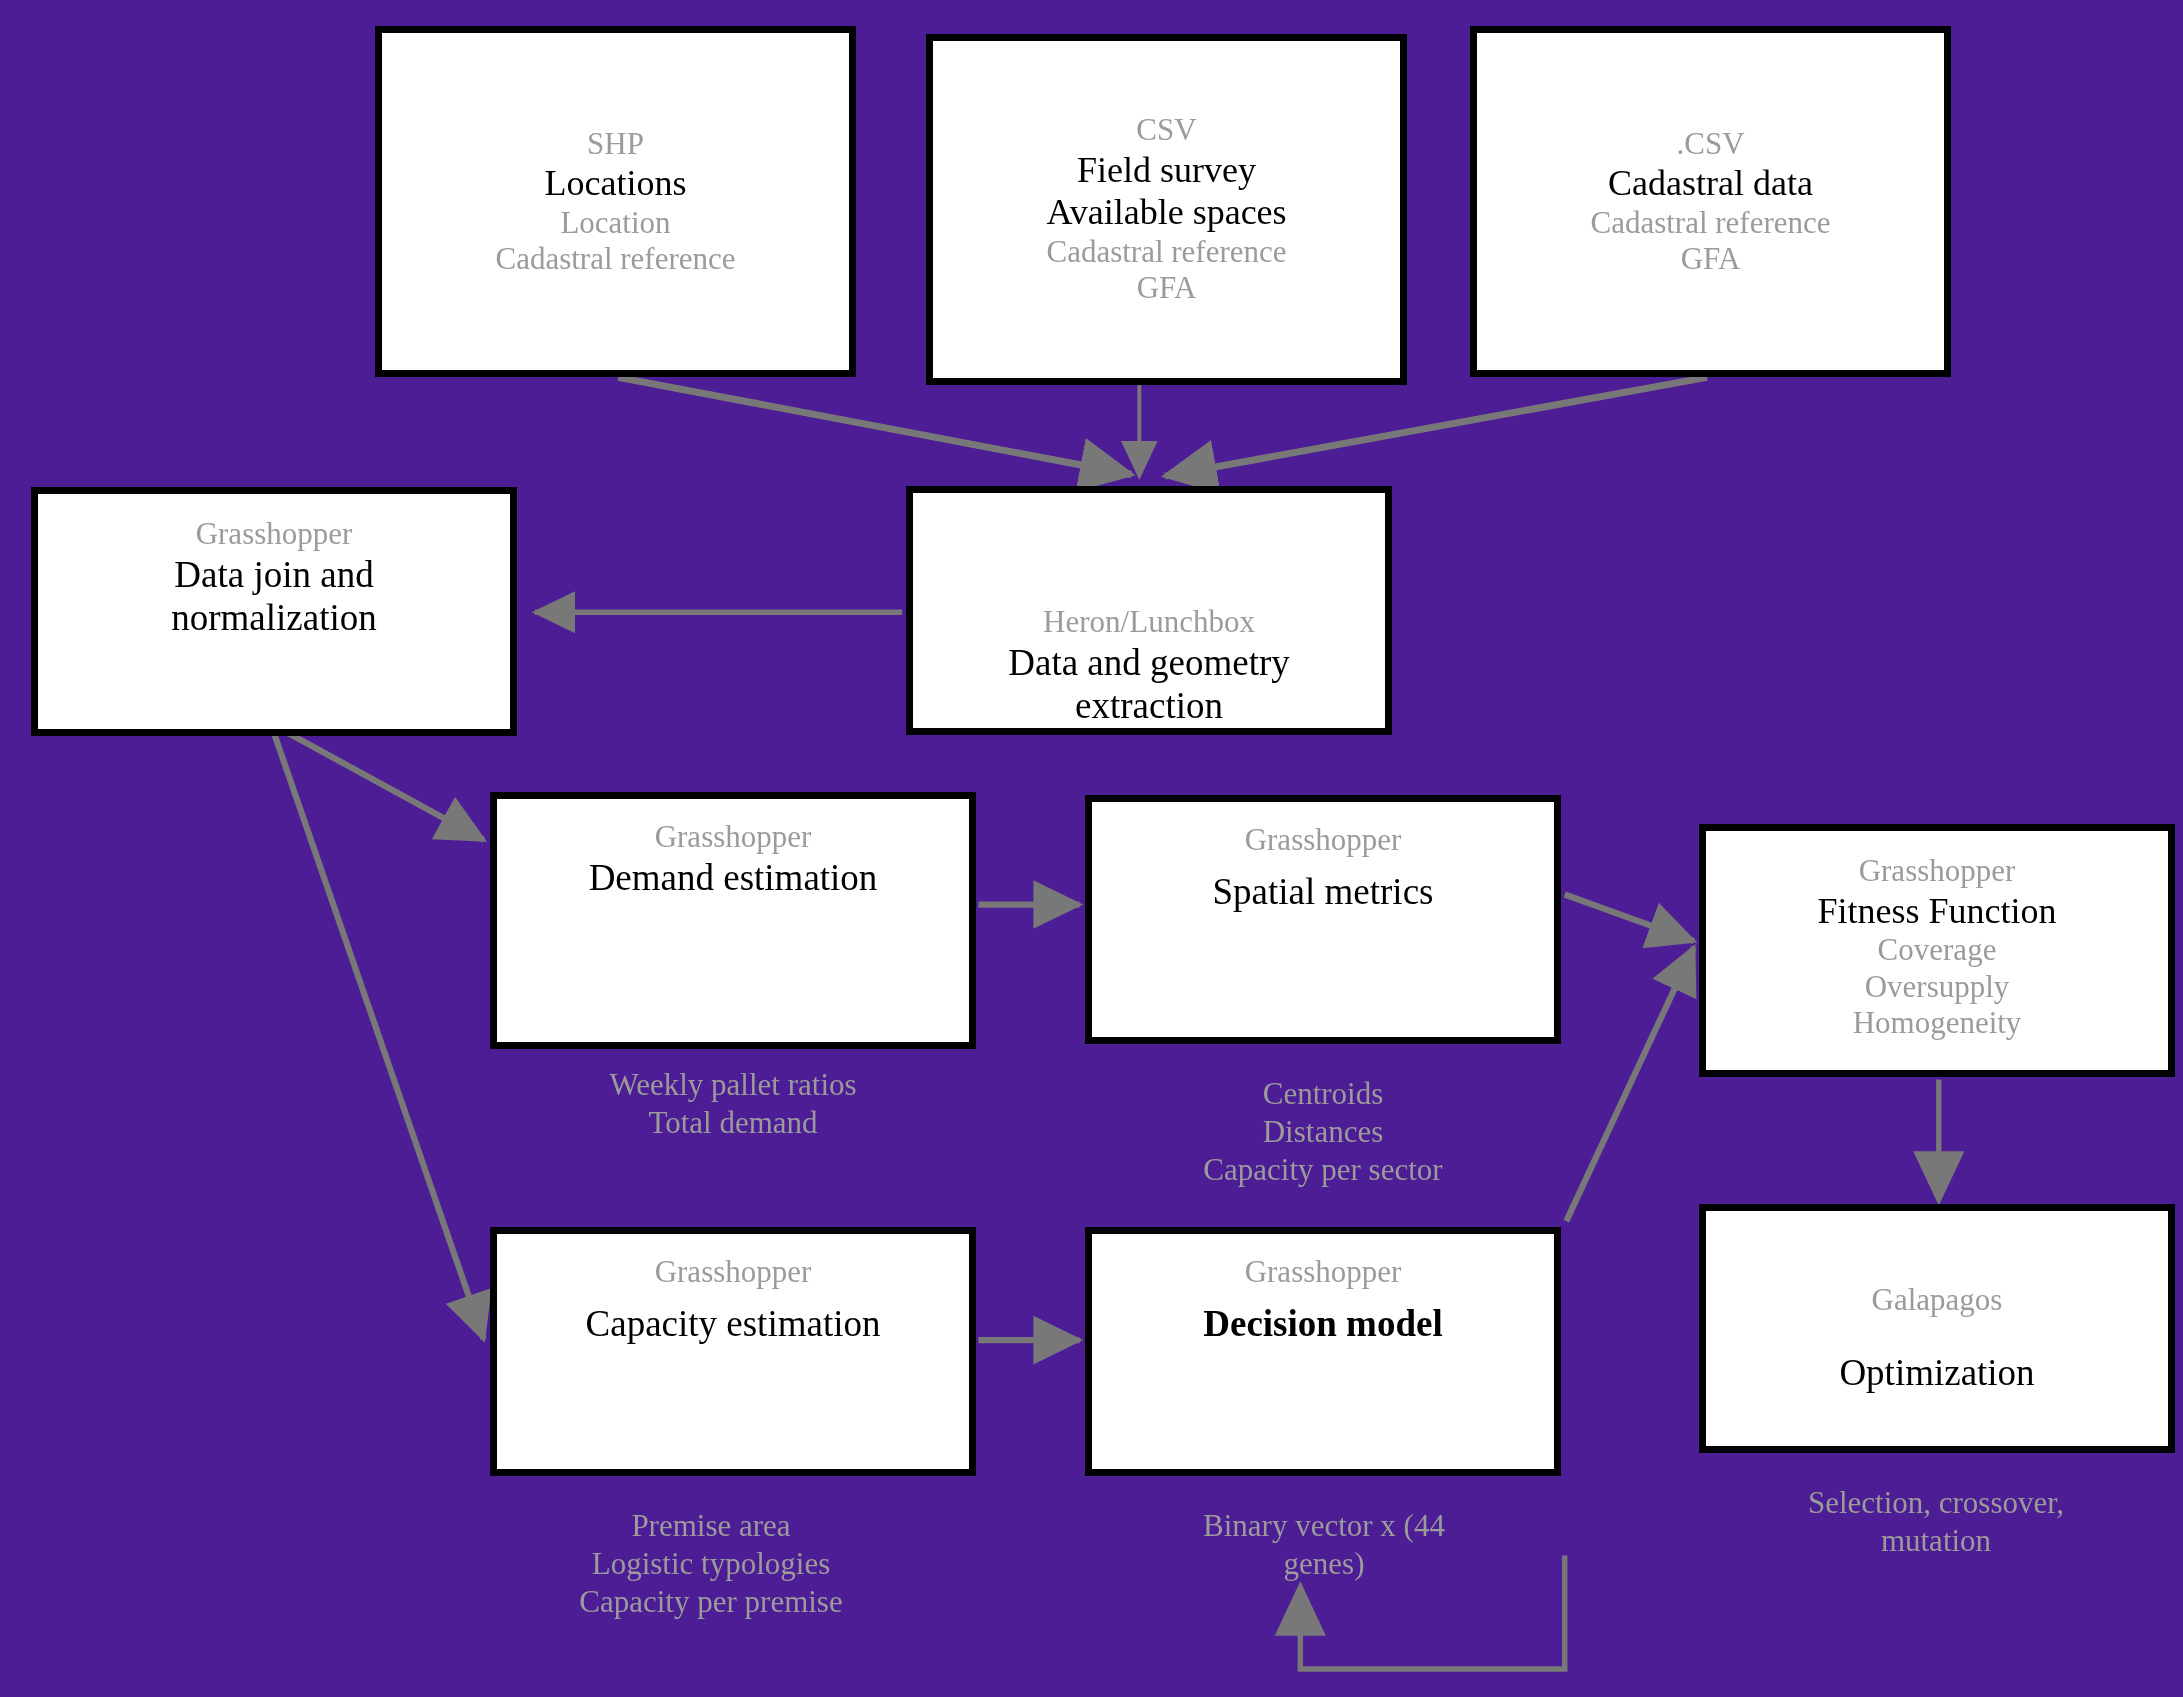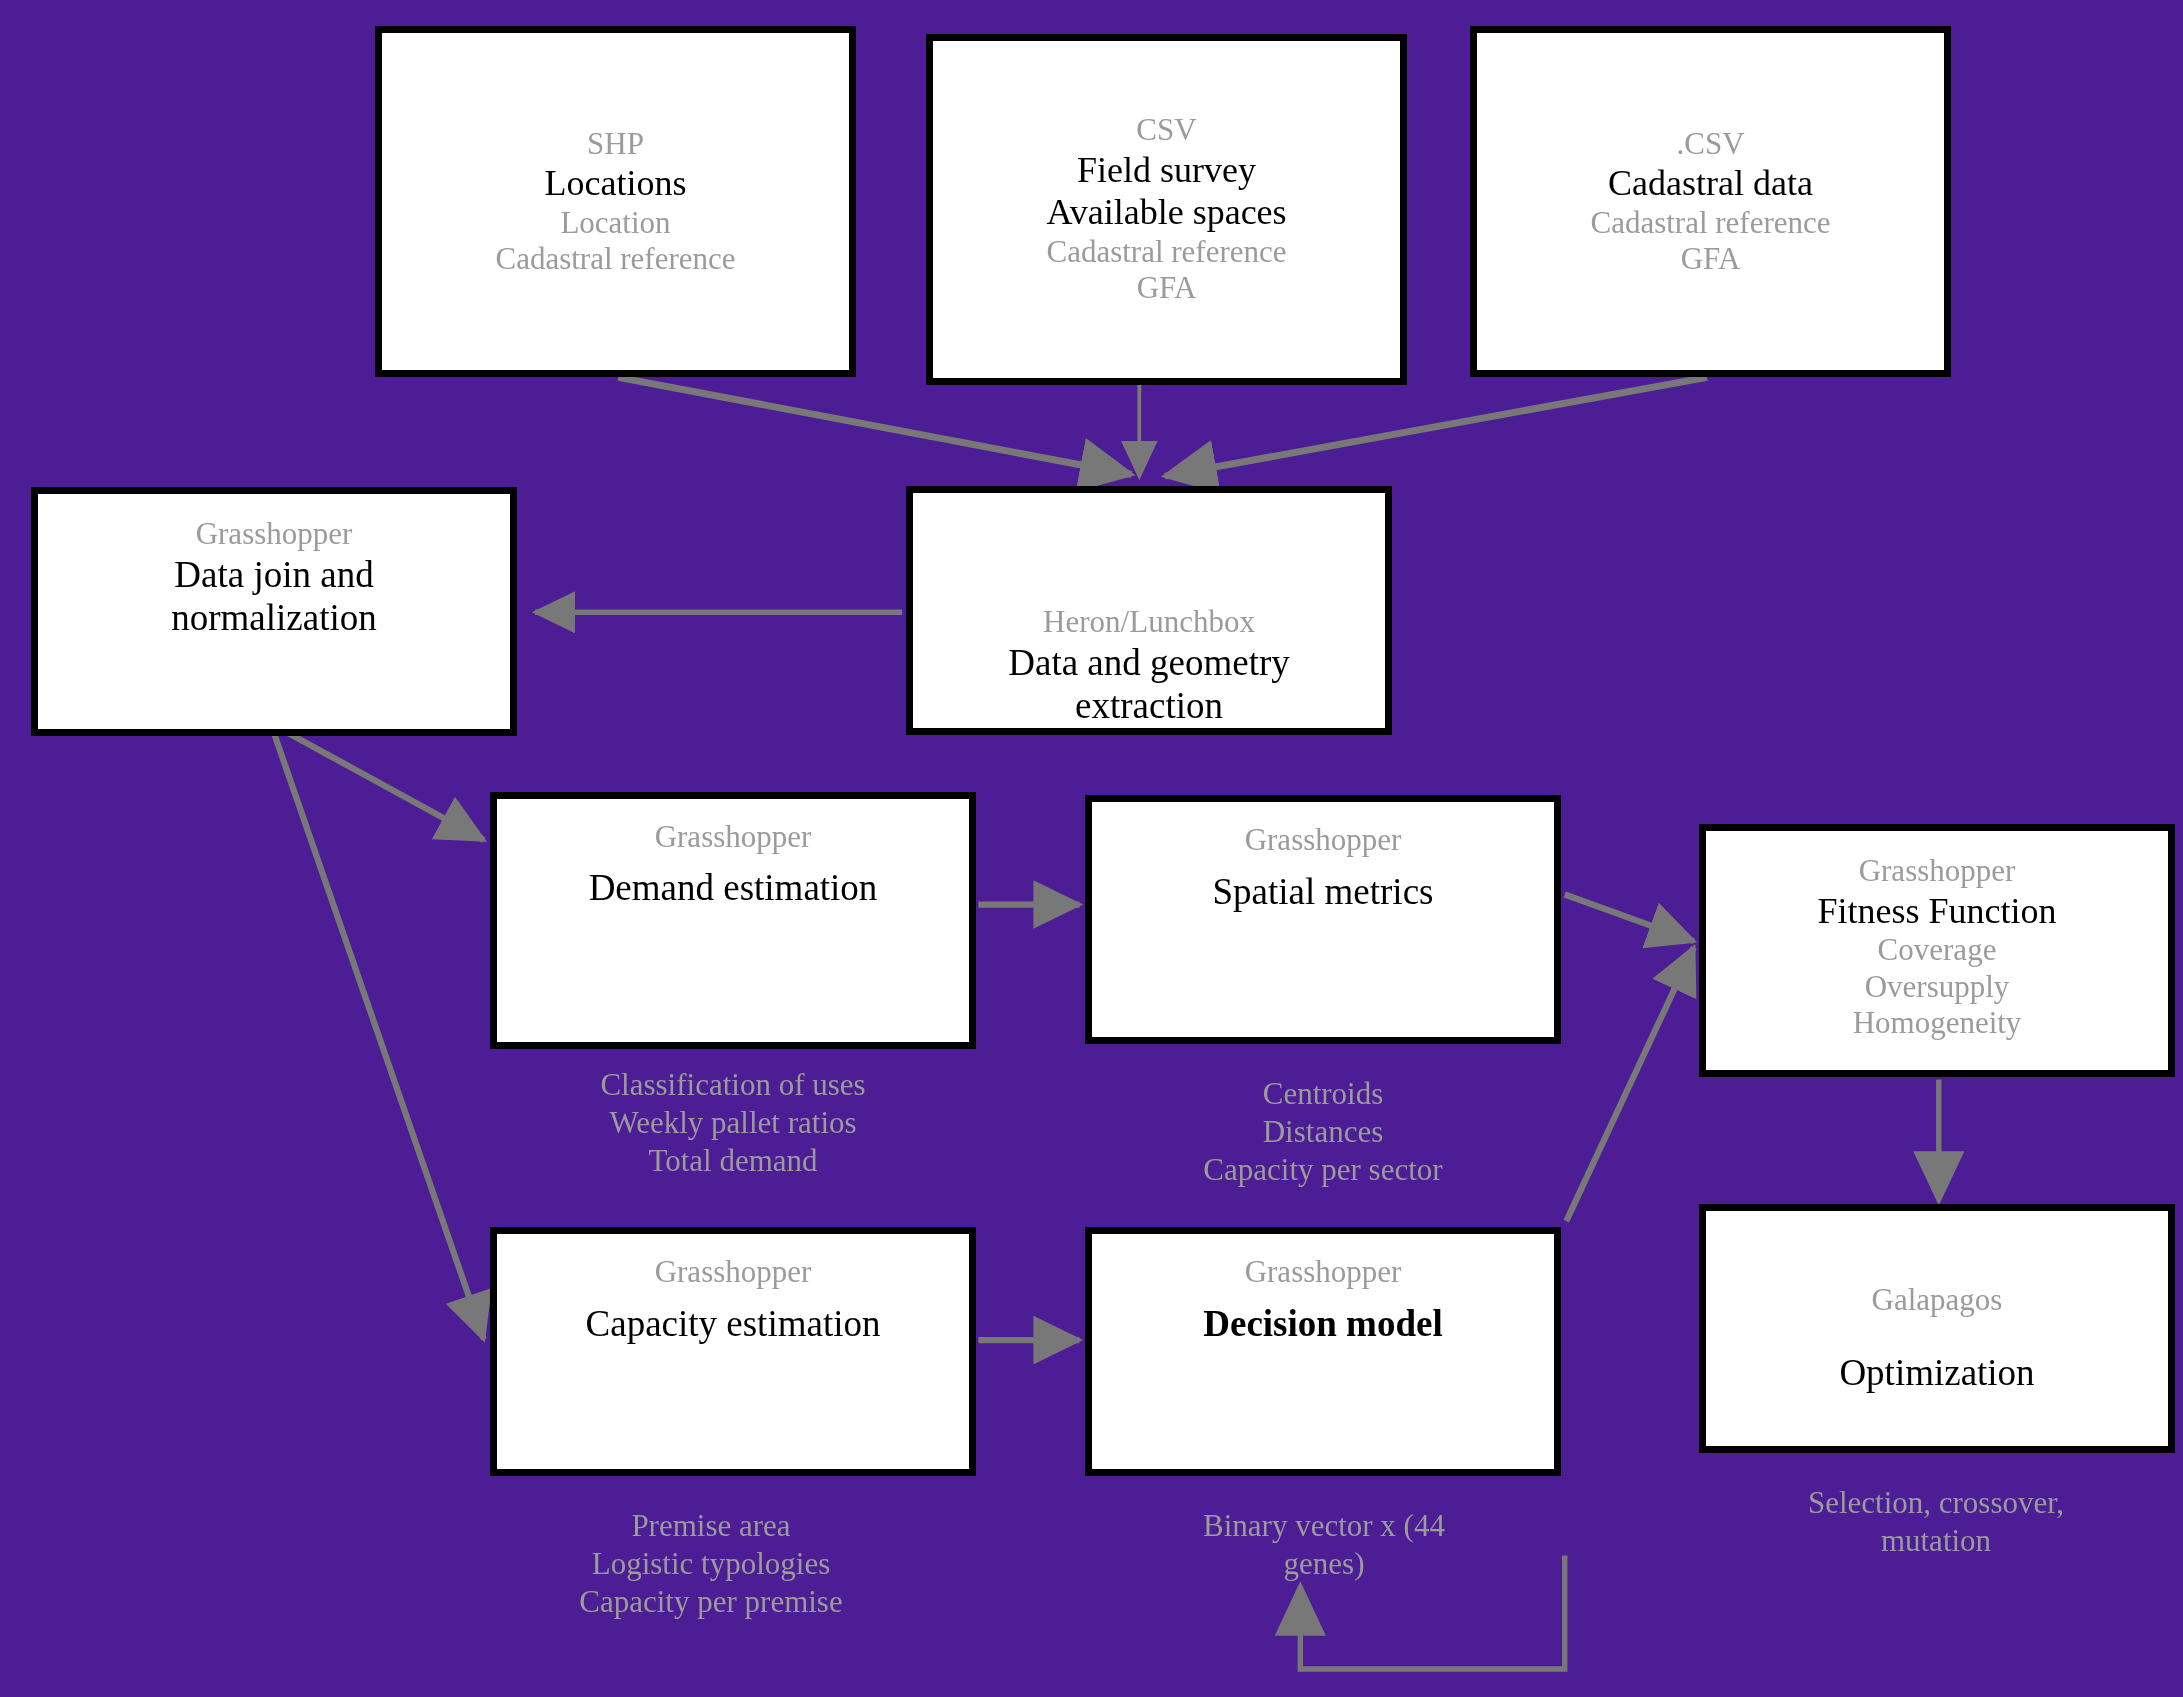--- a/index.html
+++ b/index.html
@@ -89,24 +89,23 @@
   </div>
 
   <div class="box" style="left:906px;top:486px;width:486px;height:249px;justify-content:flex-end;padding-top:18.7px;">
     <div class="tool f-tool">Heron/Lunchbox</div>
     <div class="title t-big">Data and geometry</div>
     <div class="title t-big">extraction</div>
   </div>
 
   <div class="box" style="left:490px;top:792px;width:486px;height:257px;justify-content:flex-start;padding-top:20px;">
     <div class="tool f-tool">Grasshopper</div>
-    <div class="title t-big" style="margin-top:10px;">Demand estimation</div>
+    <div class="title t-big" style="margin-top:0;">Demand estimation</div>
   </div>
   <div class="caption f-cap" style="left:490px;top:1066px;width:486px;">
-    <div>Classification of uses</div>
     <div>Weekly pallet ratios</div>
     <div>Total demand</div>
   </div>
 
   <div class="box" style="left:1085px;top:795px;width:476px;height:249px;justify-content:flex-start;padding-top:20px;">
     <div class="tool f-tool">Grasshopper</div>
     <div class="title t-big" style="margin-top:11px;">Spatial metrics</div>
   </div>
   <div class="caption f-cap" style="left:1085px;top:1075px;width:476px;">
     <div>Centroids</div>

